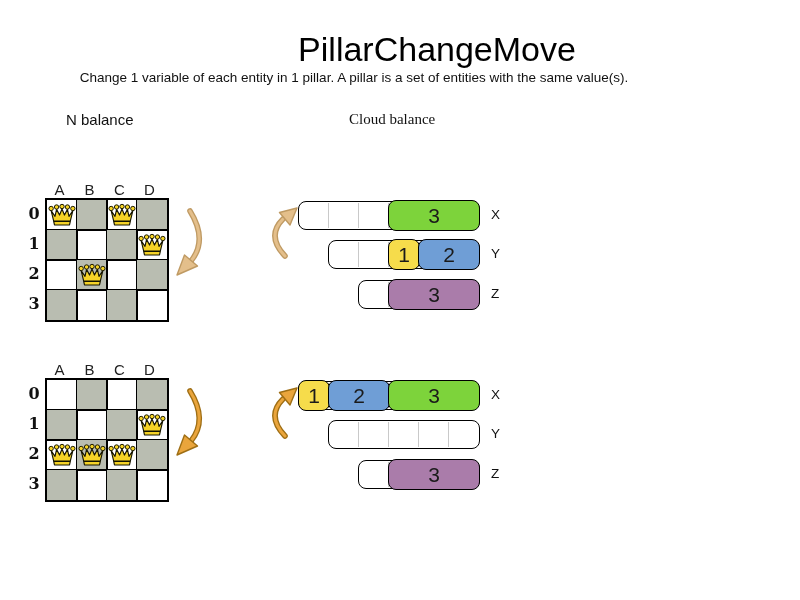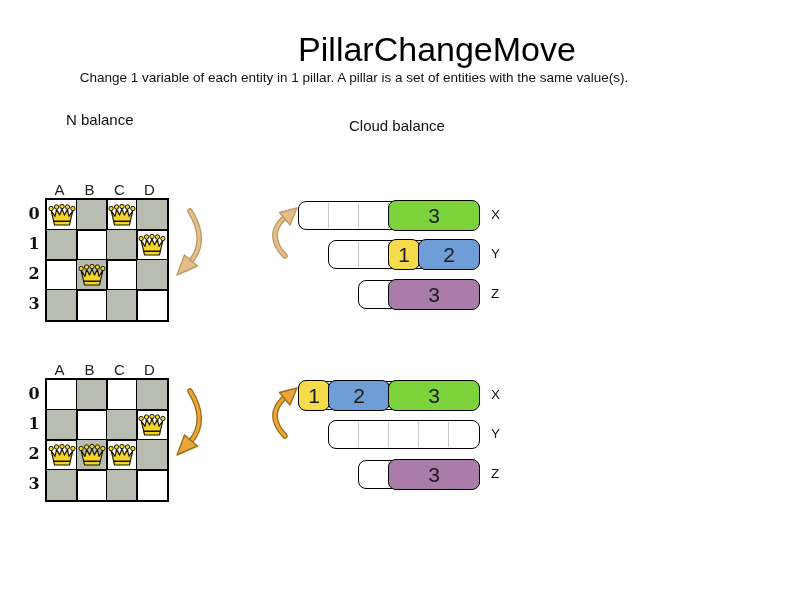--- a/index.html
+++ b/index.html
@@ -11,21 +11,21 @@
   #title{
     left:0;top:30px;width:800px;text-align:center;
     font-size:34px;font-weight:400;color:#000;letter-spacing:0px;padding-left:37px;
   }
   #subtitle{
     left:0;top:70px;width:708px;text-align:center;
     font-size:13.5px;color:#111;
   }
   .section-label{font-size:15px;color:#111;}
   #label-nqueens{left:66px;top:111px;}
-  #label-cloud{left:349px;top:117px;}
+  #label-cloud{left:349px;top:111px;font-family:Liberation Serif, serif;}
 
   
   .board-group{position:absolute;left:45px;width:200px;height:140px;}
   .col-header{
     position:absolute;top:0;width:30px;height:16px;text-align:center;
     font-size:15px;letter-spacing:1px;color:#222;
   }
   .row-label{
     position:absolute;left:-20px;width:18px;height:30px;
     display:flex;align-items:center;justify-content:center;

